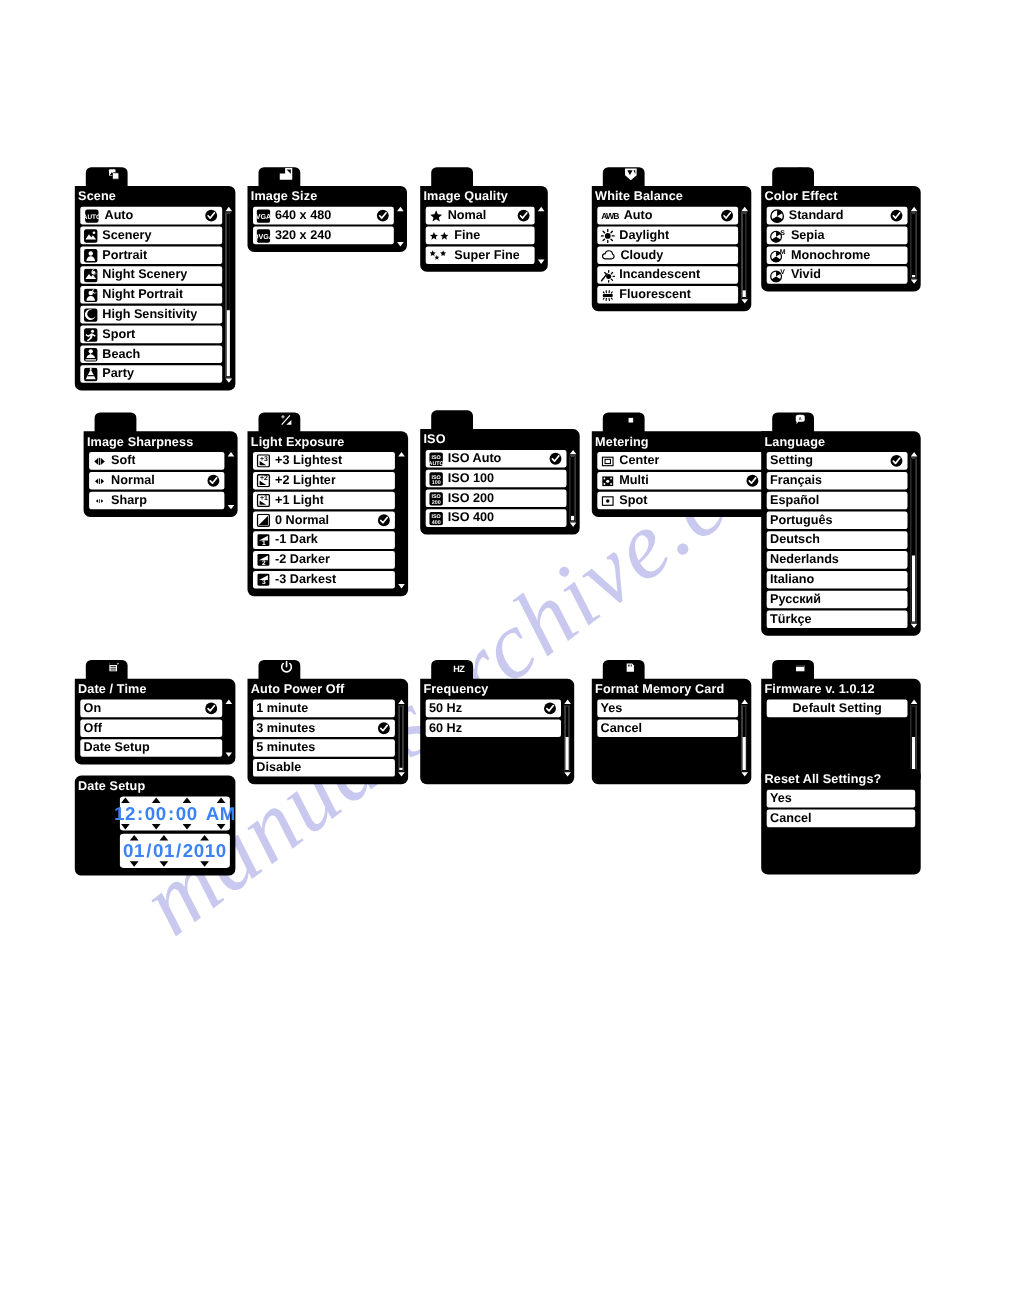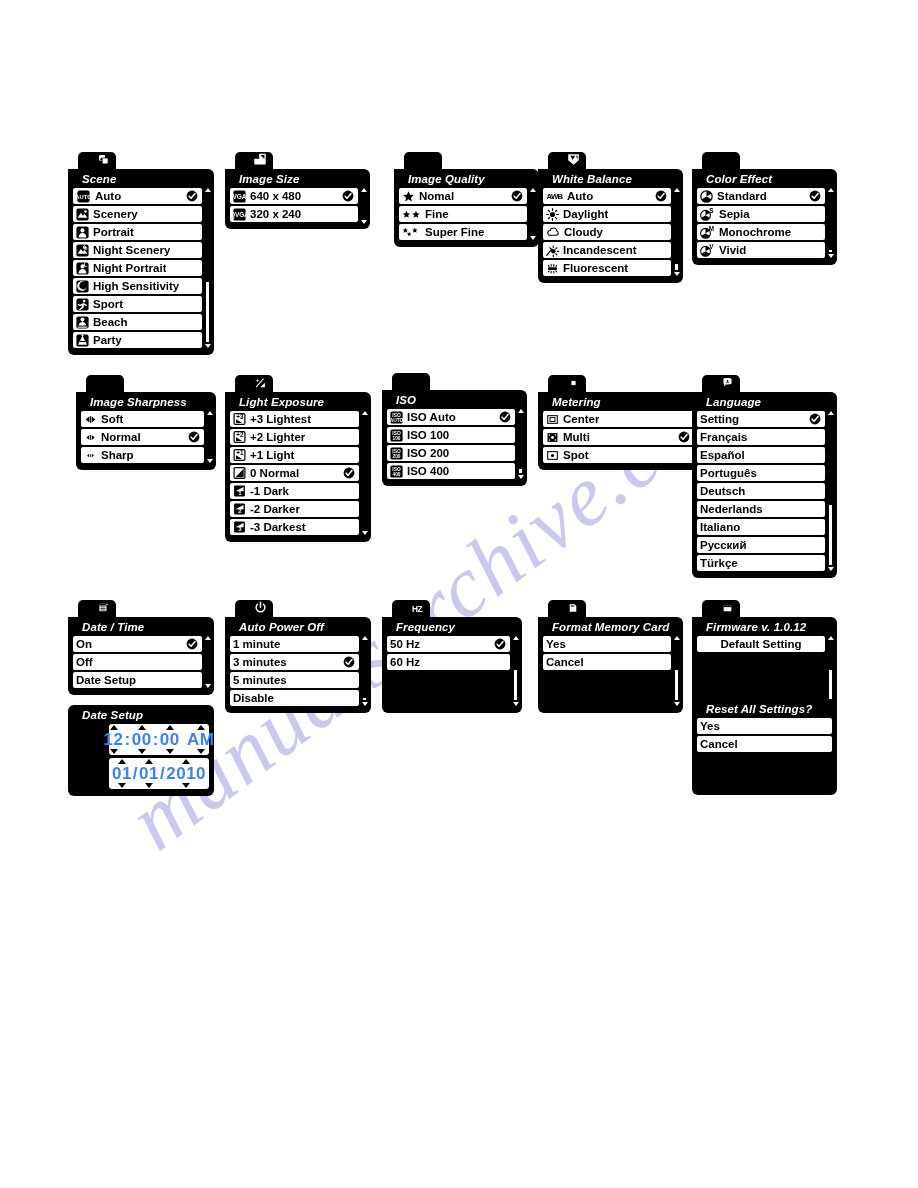--- a/index.html
+++ b/index.html
@@ -54,24 +54,23 @@
     padding:0 0 5px 0;
     position:relative;
     margin-top:-1px;
     z-index:2;
   }
   .body.sq-tl{border-top-left-radius:0;}
   .title{
     color:#fff;
     font-size:11.5px;
     font-weight:bold;
-    padding:4px 0 3px 14px;
+    padding:4px 0 3px 3px;
     line-height:12px;
     letter-spacing:.1px;
-    font-style:italic;
   }
   .rows{position:relative;padding:0 12px 0 5px;}
   .rows.noscroll{padding-right:5px;}
   .row{
     background:#fff;
     color:#000;
     height:16px;
     margin-bottom:2px;
     border-radius:2px;
     display:flex;
@@ -298,21 +297,21 @@
           <div class="sb">
             <div class="arw up"></div>
             <div class="trk">
               <div class="thumb" style="height:24px;margin-top:0px;"></div>
             </div>
             <div class="arw dn"></div>
           </div>
         </div>
       </div>
     </div>
-    <div class="panel" style="left: 394px; top: 152px; width: 145px;">
+    <div class="panel" style="left: 382px; top: 152px; width: 116px;">
       <div class="tab">
         <span class="ic"><svg width="13" height="13" viewBox="0 0 16 16" xmlns="http://www.w3.org/2000/svg">
             <path d="M8 1.4 L9.9 5.9 L14.6 6.3 L11 9.4 L12.1 14 L8 11.5 L3.9 14 L5 9.4 L1.4 6.3 L6.1 5.9 Z" fill="#000"></path>
           </svg></span>
       </div>
       <div class="body sq-tl">
         <div class="title">Image Quality</div>
         <div class="rows">
           <div class="row">
             <span class="ic">

